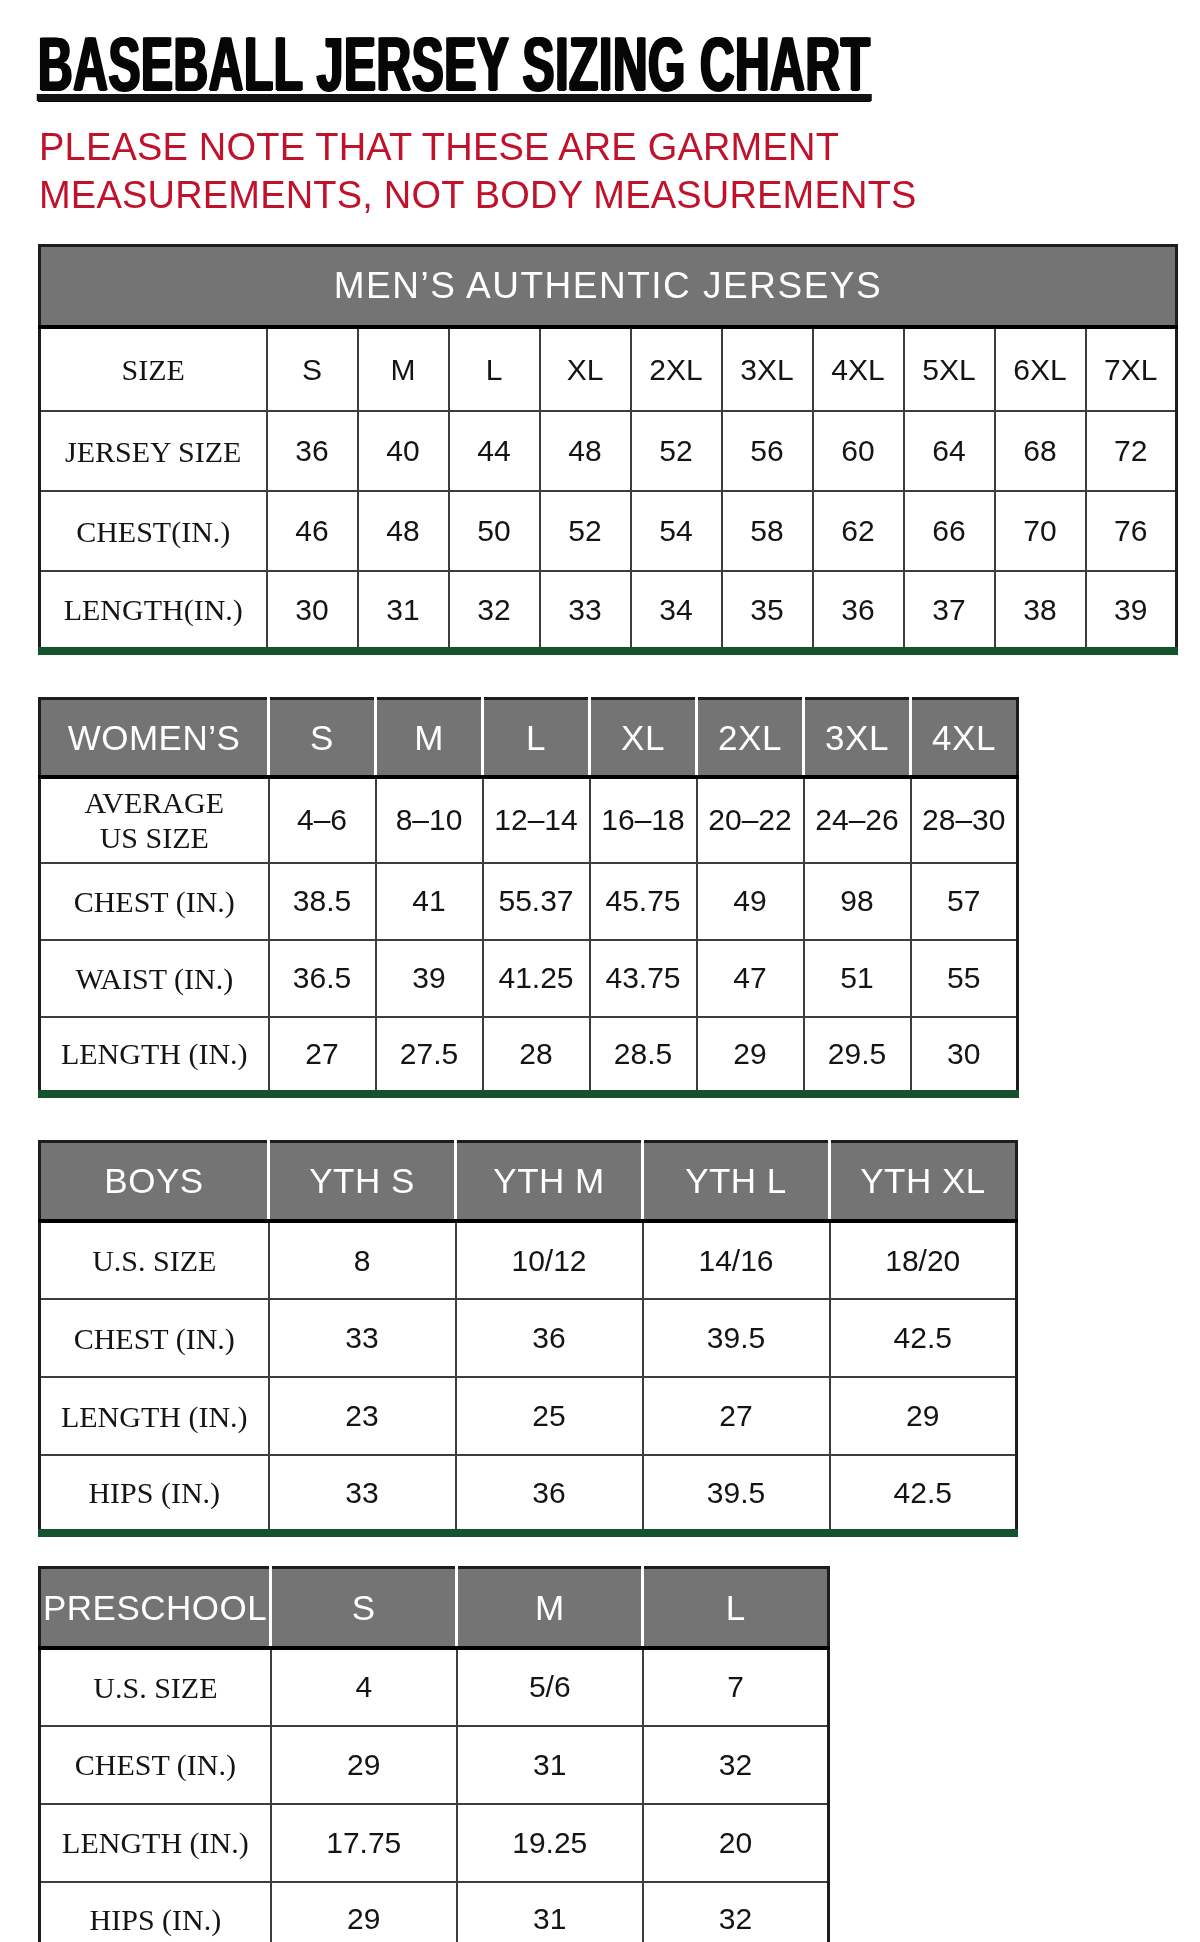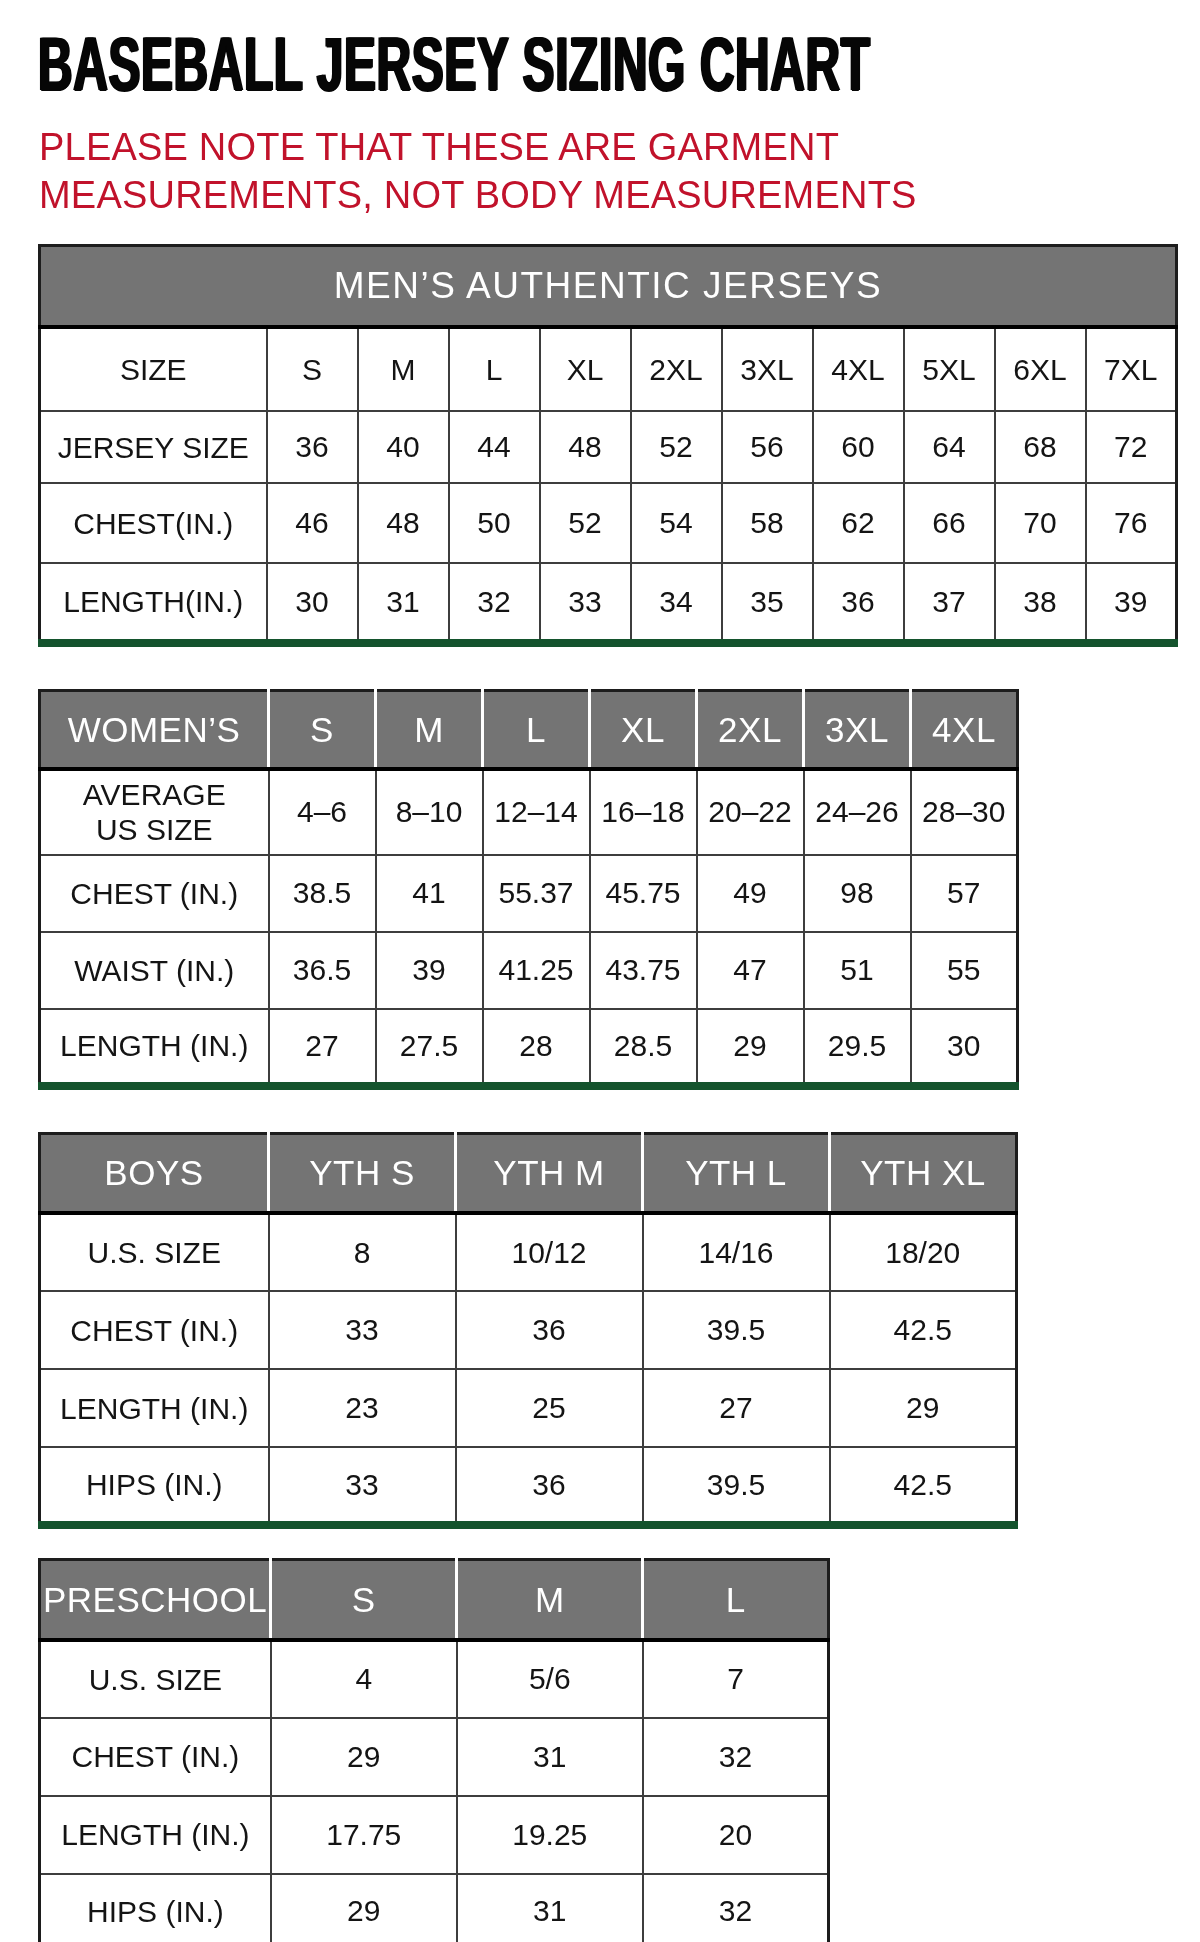--- a/index.html
+++ b/index.html
@@ -4,21 +4,21 @@
 <style>
   * { box-sizing: border-box; }
   html,body { margin:0; padding:0; }
   body {
     width:1200px; min-height:1942px; background:#ffffff;
     font-family:"Liberation Sans", sans-serif; color:#141414;
   }
   .page { padding:20px 16px 6px 16px; }
 
   
-  .title-wrap { margin:6px 0 0 22px; height:78px; overflow:visible; }
+  .title-wrap { margin:6px 0 0 22px; height:78px; overflow:visible;text-decoration:underline; }
   h1.title {
     margin:0; font-size:76px; line-height:1.0; font-weight:700;
     color:#060606; white-space:nowrap; letter-spacing:1px;
     transform:scaleX(0.63); transform-origin:left center;
     text-shadow:2px 0 0 #060606, -2px 0 0 #060606, 0 1px 0 #060606;
   }
 
   
   .note {
     margin:20px 0 0 23px; max-width:1075px;
@@ -27,21 +27,21 @@
 
   
   table.tbl {
     border-collapse:collapse; table-layout:fixed;
     margin-left:22px; font-size:30px; color:#141414;
   }
   .tbl td, .tbl th {
     border:2px solid #3d3d3d; text-align:center; vertical-align:middle;
     font-weight:400; padding:0 2px; overflow:hidden;
   }
-  .tbl .lbl { white-space:pre-line; line-height:1.18; }
+  .tbl .lbl { white-space:pre-line; line-height:1.18;font-family:Liberation Serif, serif; }
 
   
   .tbl th.ghead {
     background:#747474; color:#ffffff; font-size:35px; letter-spacing:0.5px;
     border-left:3px solid #ffffff; border-right:3px solid #ffffff;
     border-top:3px solid #1d1d1d; border-bottom:4px solid #000000;
   }
   
   .tbl th.banner {
     background:#747474; color:#ffffff; font-size:37px; letter-spacing:1.5px;
@@ -82,21 +82,21 @@
       <td>M</td>
       <td>L</td>
       <td>XL</td>
       <td>2XL</td>
       <td>3XL</td>
       <td>4XL</td>
       <td>5XL</td>
       <td>6XL</td>
       <td>7XL</td>
     </tr>
-    <tr style="height:72px">
+    <tr style="height:80px">
       <td class="lbl">JERSEY SIZE</td>
       <td>36</td>
       <td>40</td>
       <td>44</td>
       <td>48</td>
       <td>52</td>
       <td>56</td>
       <td>60</td>
       <td>64</td>
       <td>68</td>

